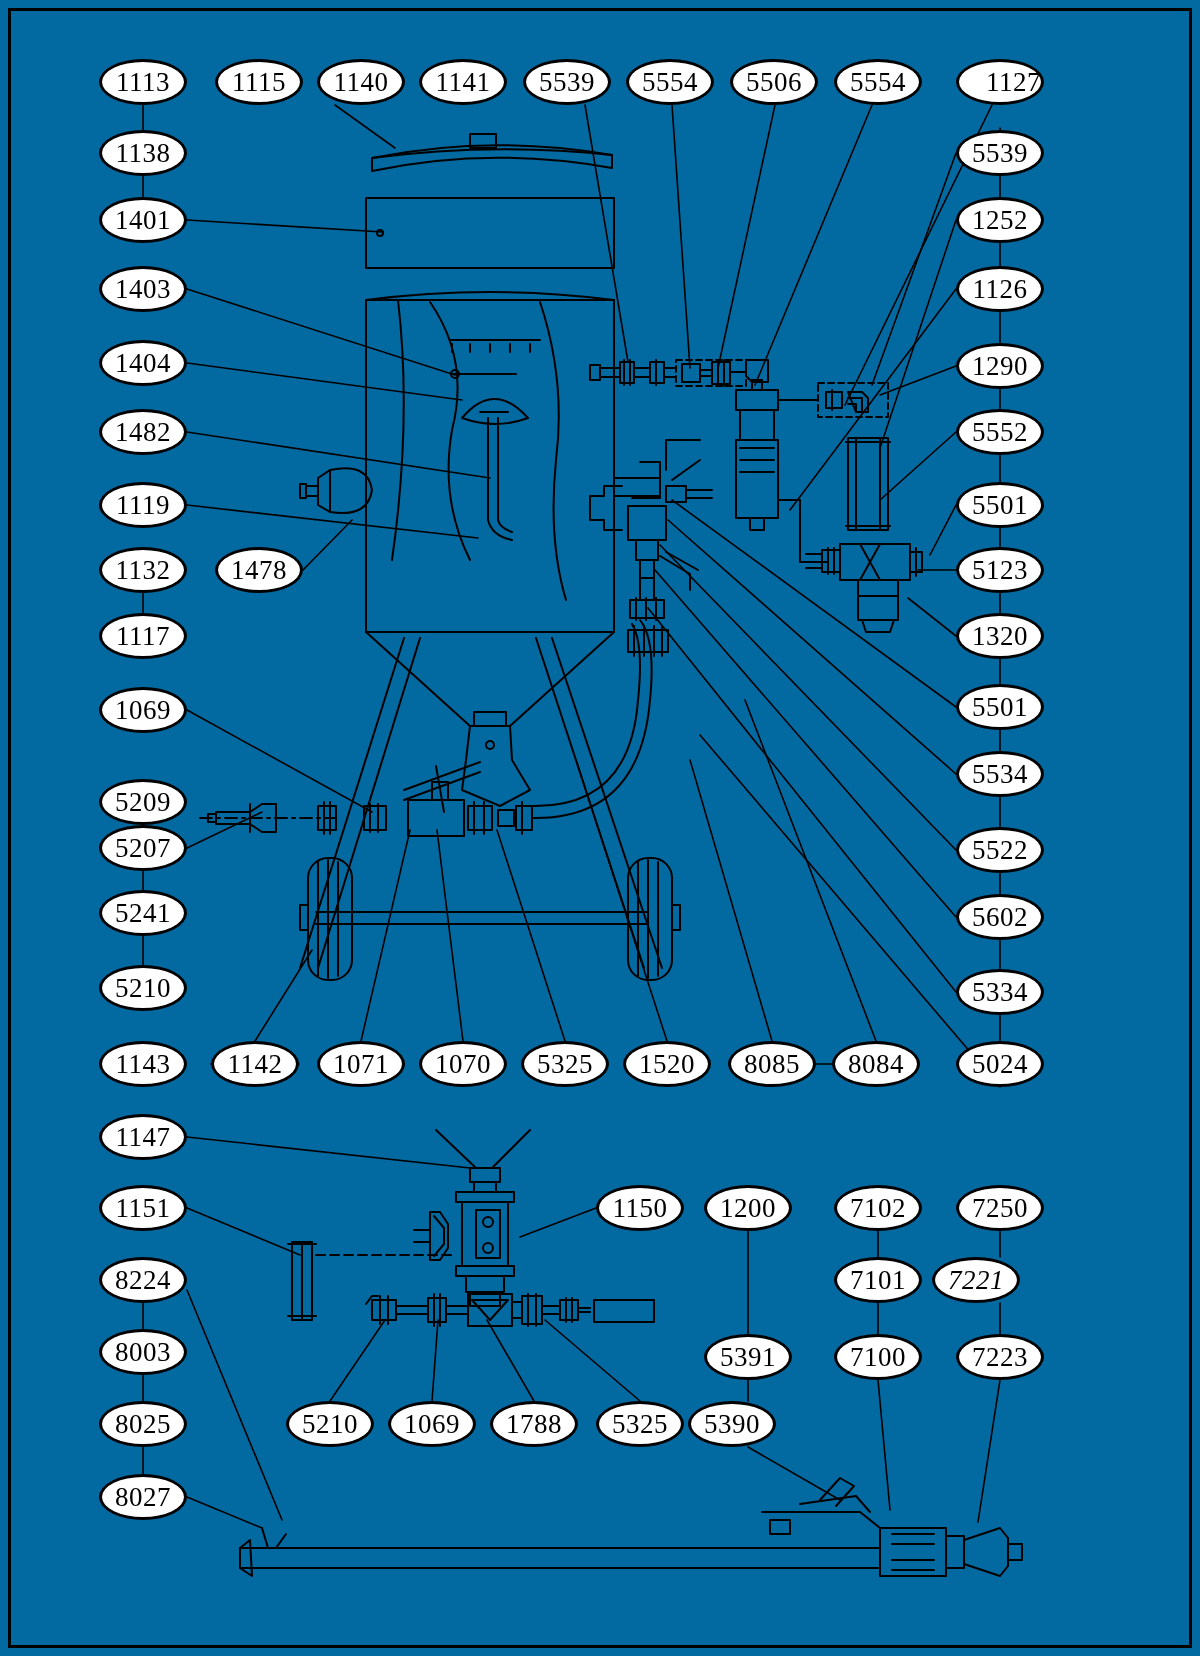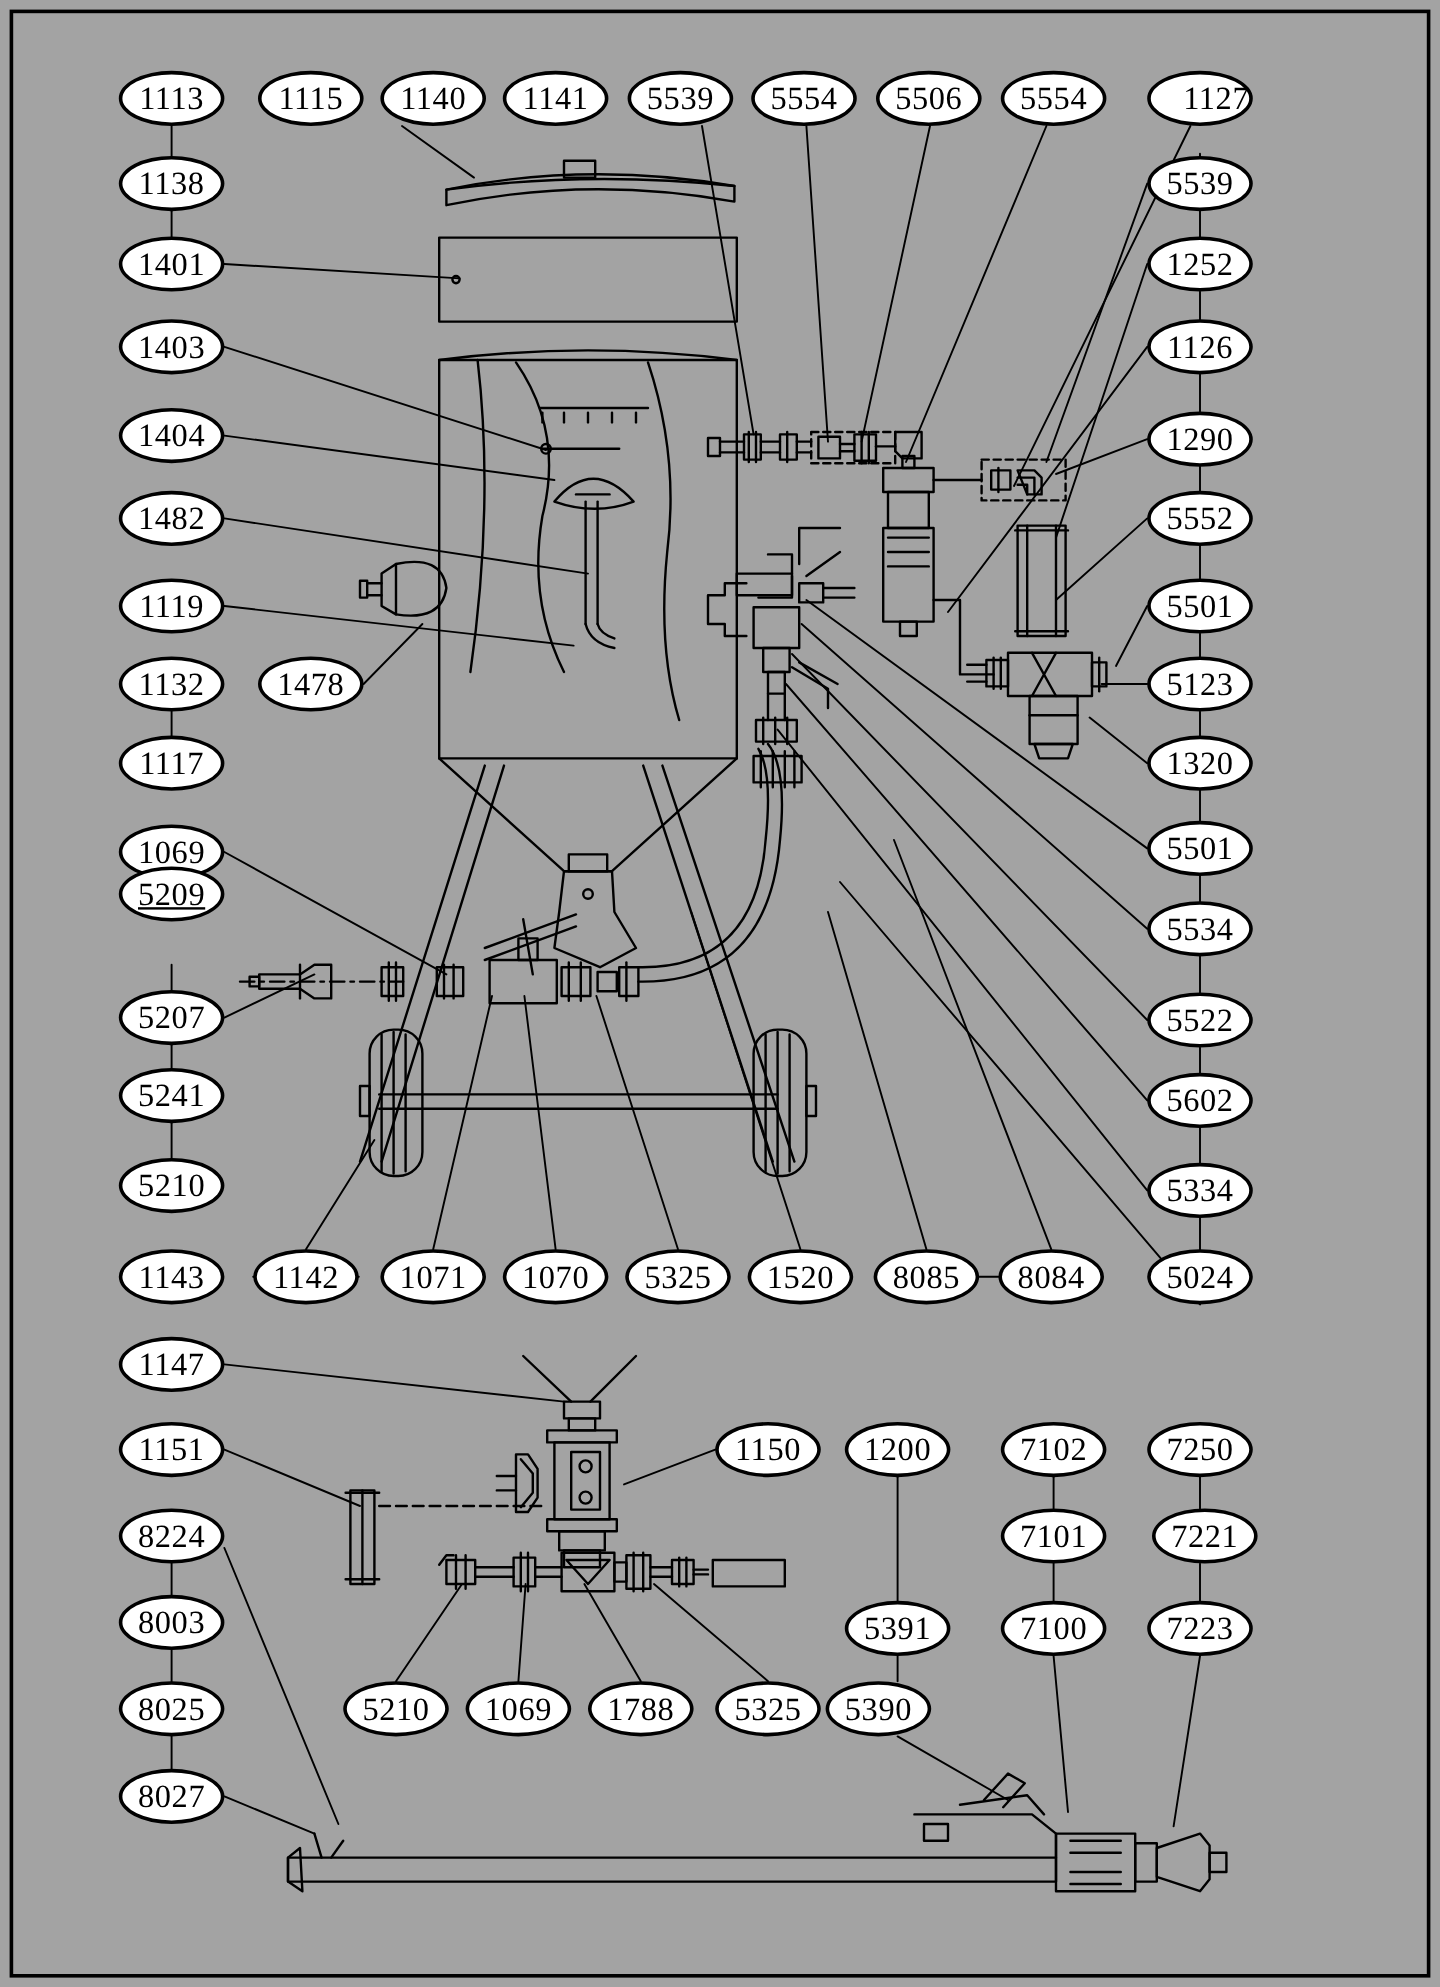--- a/index.html
+++ b/index.html
@@ -7,21 +7,21 @@
     padding: 0;
     background: #ffffff;
   }
   body {
     font-family: "Liberation Serif", serif;
   }
   #sheet {
     position: relative;
     width: 1200px;
     height: 1656px;
-    background: #a3a3a3;
+    background: #0369a1;
     overflow: hidden;
   }
   #border-outer {
     position: absolute;
     left: 8px;
     top: 8px;
     width: 1184px;
     height: 1640px;
     border: 3px solid #000;
     box-sizing: border-box;
@@ -394,21 +394,21 @@
       <div class="callout" style="left: 1000px; top: 432px;">5552</div>
       <div class="callout" style="left: 143px; top: 505px;">1119</div>
       <div class="callout" style="left: 1000px; top: 505px;">5501</div>
       <div class="callout" style="left: 143px; top: 570px;">1132</div>
       <div class="callout" style="left: 259px; top: 570px;">1478</div>
       <div class="callout" style="left: 1000px; top: 570px;">5123</div>
       <div class="callout" style="left: 143px; top: 636px;">1117</div>
       <div class="callout" style="left: 1000px; top: 636px;">1320</div>
       <div class="callout" style="left: 143px; top: 710px;">1069</div>
       <div class="callout" style="left: 1000px; top: 707px;">5501</div>
-      <div class="callout" style="left: 143px; top: 745px; text-decoration: underline;">5209</div>
+      <div class="callout" style="left: 143px; top: 802px;">5209</div>
       <div class="callout" style="left: 1000px; top: 774px;">5534</div>
       <div class="callout" style="left: 143px; top: 848px;">5207</div>
       <div class="callout" style="left: 1000px; top: 850px;">5522</div>
       <div class="callout" style="left: 143px; top: 913px;">5241</div>
       <div class="callout" style="left: 1000px; top: 917px;">5602</div>
       <div class="callout" style="left: 143px; top: 988px;">5210</div>
       <div class="callout" style="left: 1000px; top: 992px;">5334</div>
       <div class="callout" style="left: 143px; top: 1064px;">1143</div>
       <div class="callout" style="left: 255px; top: 1064px;">1142</div>
       <div class="callout" style="left: 361px; top: 1064px;">1071</div>
@@ -419,21 +419,21 @@
       <div class="callout" style="left: 876px; top: 1064px;">8084</div>
       <div class="callout" style="left: 1000px; top: 1064px;">5024</div>
       <div class="callout" style="left: 143px; top: 1137px;">1147</div>
       <div class="callout" style="left: 143px; top: 1208px;">1151</div>
       <div class="callout" style="left: 640px; top: 1208px;">1150</div>
       <div class="callout" style="left: 748px; top: 1208px;">1200</div>
       <div class="callout" style="left: 878px; top: 1208px;">7102</div>
       <div class="callout" style="left: 1000px; top: 1208px;">7250</div>
       <div class="callout" style="left: 143px; top: 1280px;">8224</div>
       <div class="callout" style="left: 878px; top: 1280px;">7101</div>
-      <div class="callout" style="left: 1004px; top: 1280px;">7221</div>
+      <div class="callout" style="left: 976px; top: 1280px; font-style: italic;">7221</div>
       <div class="callout" style="left: 143px; top: 1352px;">8003</div>
       <div class="callout" style="left: 748px; top: 1357px;">5391</div>
       <div class="callout" style="left: 878px; top: 1357px;">7100</div>
       <div class="callout" style="left: 1000px; top: 1357px;">7223</div>
       <div class="callout" style="left: 143px; top: 1424px;">8025</div>
       <div class="callout" style="left: 330px; top: 1424px;">5210</div>
       <div class="callout" style="left: 432px; top: 1424px;">1069</div>
       <div class="callout" style="left: 534px; top: 1424px;">1788</div>
       <div class="callout" style="left: 640px; top: 1424px;">5325</div>
       <div class="callout" style="left: 732px; top: 1424px;">5390</div>

